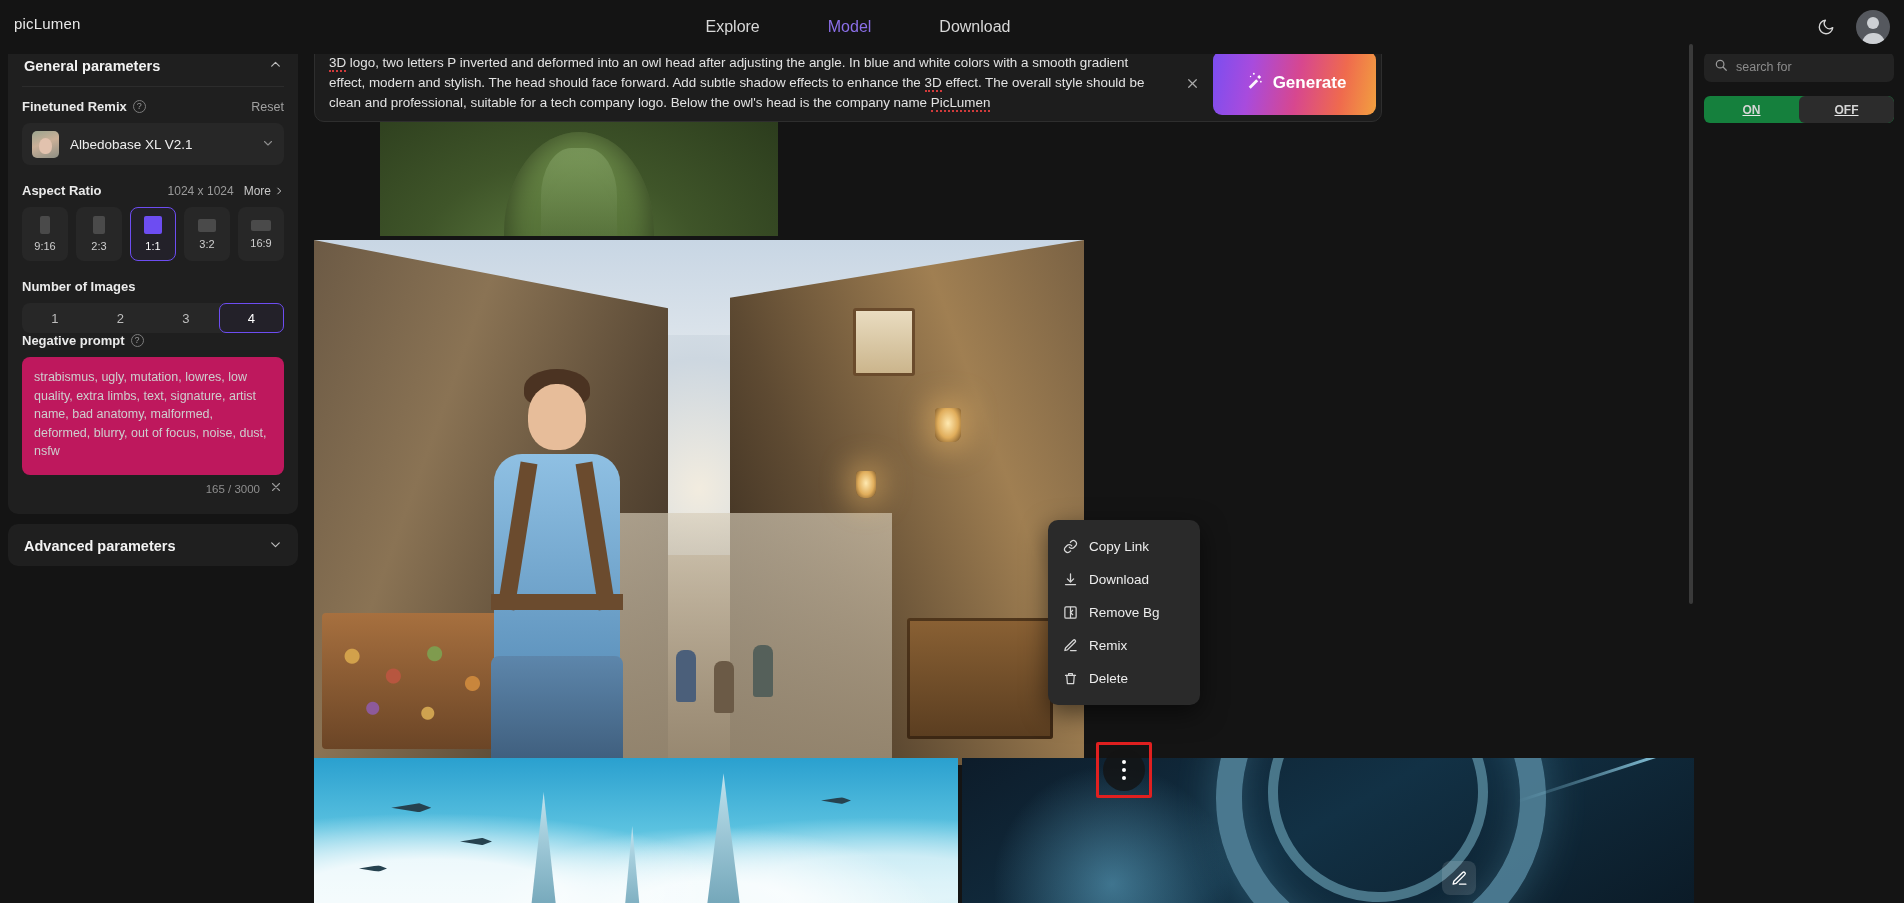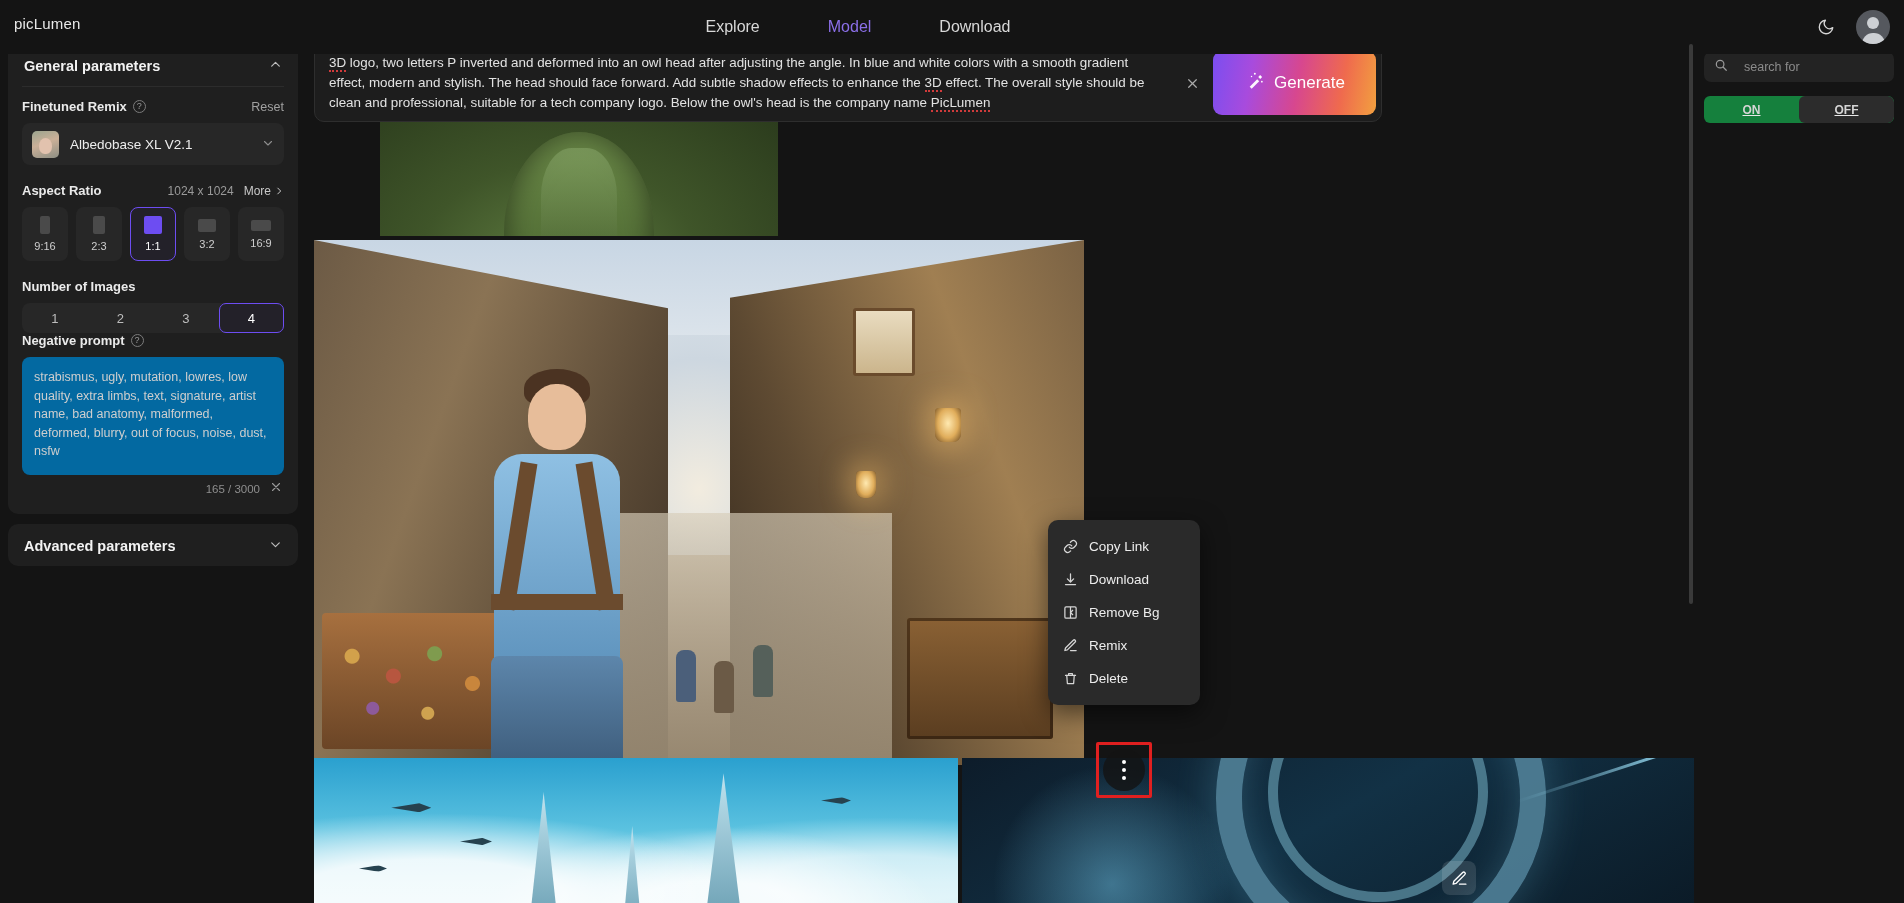--- a/index.html
+++ b/index.html
@@ -107,21 +107,21 @@
     display: flex; background: #272727; border-radius: 8px; height: 30px; overflow: visible; margin-top: 2px;
   }
   .num-item {
     flex: 1; display: flex; align-items: center; justify-content: center;
     font-size: 13px; color: #bdbdbd; cursor: pointer; border-radius: 7px;
     border: 1.5px solid transparent;
   }
   .num-item.sel { border-color: #6d4df2; color: #ffffff; background: #232129; }
 
   .neg-box {
-    background: #0369a1; border-radius: 8px; padding: 11px 12px 6px 12px;
+    background: #be185d; border-radius: 8px; padding: 11px 12px 6px 12px;
     margin-top: 2px; min-height: 118px; position: relative;
   }
   .neg-text { font-size: 12.5px; line-height: 18.5px; color: #cecece; }
   .neg-foot {
     display: flex; align-items: center; justify-content: flex-end; gap: 10px;
     padding: 6px 2px 2px 0;
   }
   .neg-count { font-size: 11.5px; color: #8e8e8e; }
   .neg-clear { font-size: 13px; color: #9a9a9a; cursor: pointer; }
 
@@ -139,31 +139,31 @@
   .prompt-clear {
     width: 26px; height: 26px; flex: none; margin-right: 8px;
     display: flex; align-items: center; justify-content: center;
     color: #a8a8a8; font-size: 16px; cursor: pointer;
   }
   .gen-btn {
     width: 163px; height: 64px; margin-right: 5px; flex: none;
     border-radius: 9px; cursor: pointer;
     background: linear-gradient(100deg,#7b4ef0 0%, #a84bdd 24%, #d7478f 52%, #ef6a4e 78%, #f2a03f 100%);
     display: flex; align-items: center; justify-content: center; gap: 9px;
-    color: #ffffff; font-size: 17px; font-weight: normal;
+    color: #ffffff; font-size: 17px; font-weight: bold;
   }
 
   
   .rightbar {
     position: absolute; right: 0; top: 44px; width: 210px; height: 859px;
     background: #141414; padding: 8px 10px;
   }
   .search-box {
     height: 30px; background: #232323; border-radius: 7px;
-    display: flex; align-items: center; gap: 16px; padding: 0 10px;
+    display: flex; align-items: center; gap: 8px; padding: 0 10px;
   }
   .search-ph { font-size: 12.5px; color: #8b8b8b; }
   .toggle-row {
     display: flex; margin-top: 14px; height: 27px;
     background: #15803d; border-radius: 6px; overflow: hidden; text-decoration: underline;
   }
   .toggle-opt {
     flex: 1; display: flex; align-items: center; justify-content: center;
     font-size: 12px; font-weight: bold; color: #d5d5d5; cursor: pointer;
   }

